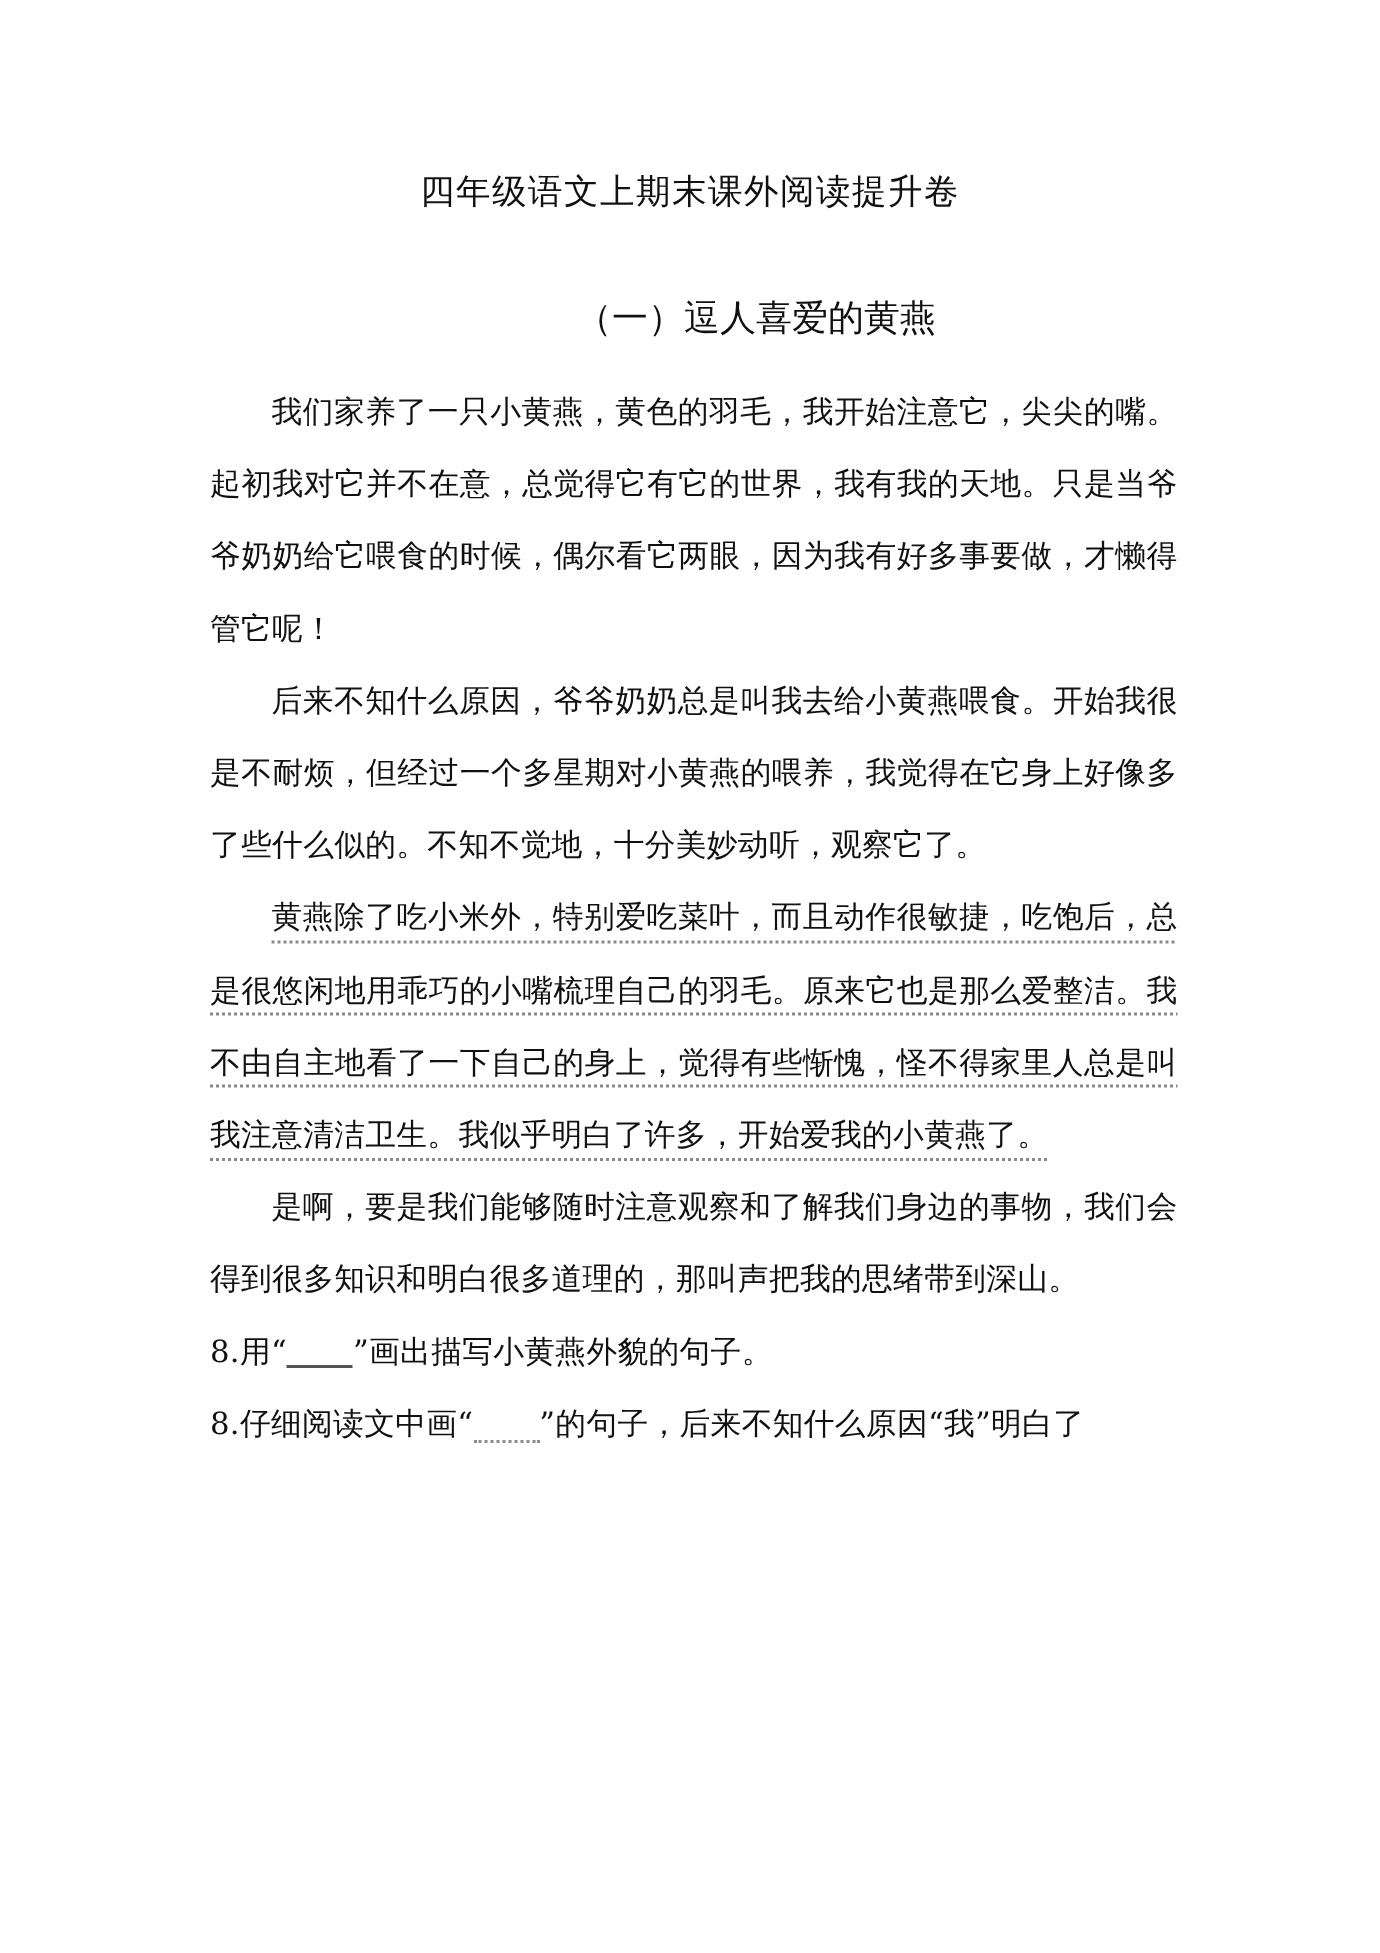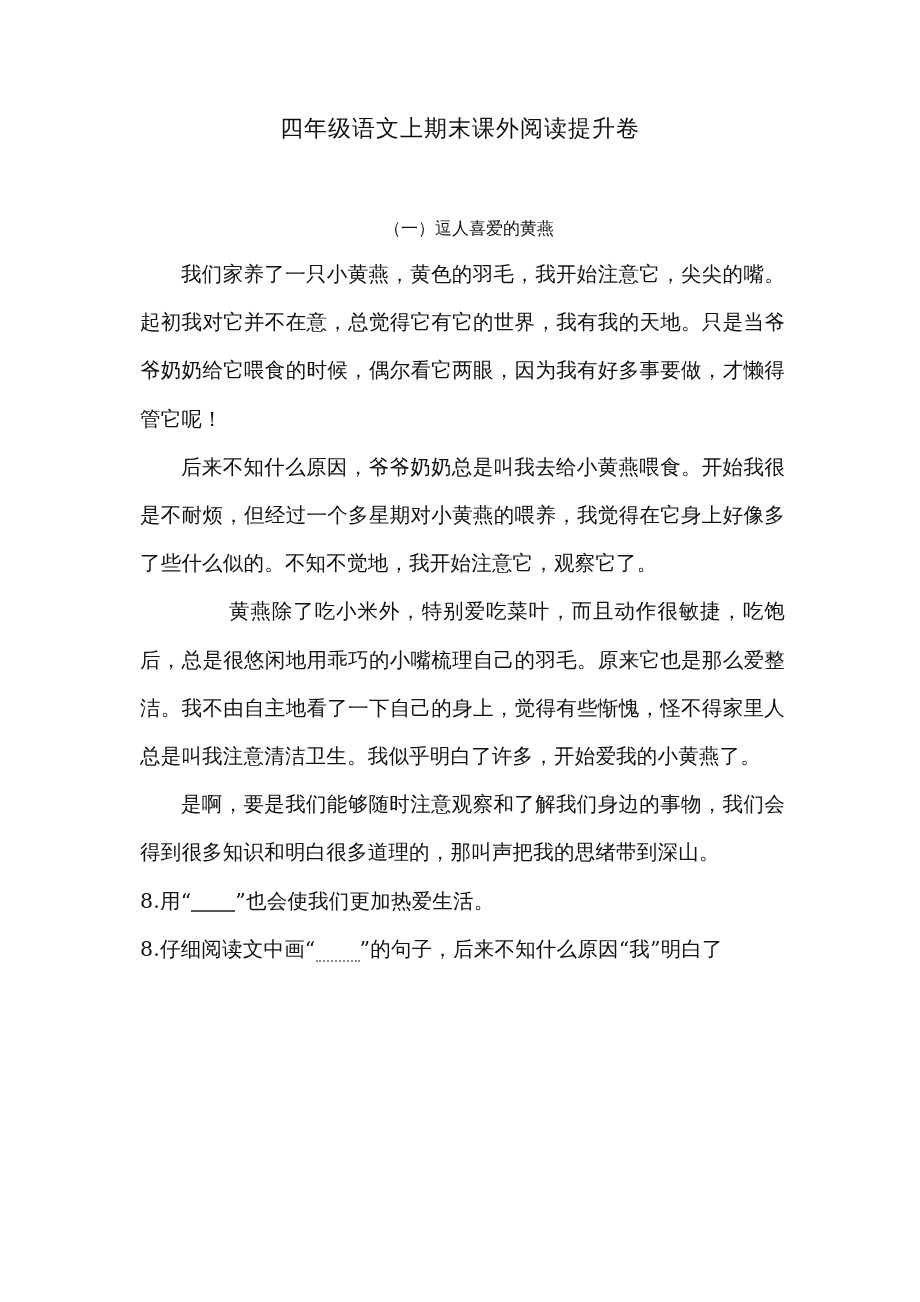--- a/index.html
+++ b/index.html
@@ -7,55 +7,55 @@
     .page {
       position: absolute; left: 0; top: 0; width: 920px; height: 1302px;
       background: #ffffff; color: #111111;
       font-family: "DejaVu Serif", "Liberation Serif", serif;
     }
     .title {
       position: absolute; top: 110px; left: 0; width: 920px; text-align: center;
       font-size: 23px; letter-spacing: 1px; line-height: 36px;
     }
     .subtitle {
-      position: absolute; top: 212px; left: 384px;
-      font-size: 17px; line-height: 32px;
+      position: absolute; top: 196px; left: 384px;
+      font-size: 24px; line-height: 32px;
     }
     .body {
       position: absolute; top: 250px; left: 140px; width: 645px;
       font-size: 20.5px; line-height: 48.2px; letter-spacing: 0.2px;
       text-align: justify;
     }
     .para { margin: 0; text-indent: 41px; }
     .para.noindent { text-indent: 0; }
     .wavy {
+      text-decoration: underline;
       text-decoration-style: dotted;
       text-decoration-color: #8a8a8a;
       text-underline-offset: 9px;
       text-decoration-thickness: 2px;
-      margin-left: 48px;
     }
     .blank-solid {
       display: inline-block; width: 44px; height: 18px;
       border-bottom: 2px solid #555; vertical-align: -4px;
     }
     .blank-dotted {
       display: inline-block; width: 44px; height: 18px;
       border-bottom: 2px dotted #8a8a8a; vertical-align: -6px;
     }
   </style>
 </head>
 <body>
 
 <div class="page">
   <div class="title">四年级语文上期末课外阅读提升卷</div>
   <div class="subtitle">（一）逗人喜爱的黄燕</div>
 
   <div class="body">
     <p class="para">我们家养了一只小黄燕，黄色的羽毛，我开始注意它，尖尖的嘴。起初我对它并不在意，总觉得它有它的世界，我有我的天地。只是当爷爷奶奶给它喂食的时候，偶尔看它两眼，因为我有好多事要做，才懒得管它呢！</p>
-    <p class="para">后来不知什么原因，爷爷奶奶总是叫我去给小黄燕喂食。开始我很是不耐烦，但经过一个多星期对小黄燕的喂养，我觉得在它身上好像多了些什么似的。不知不觉地，我开始注意它，观察它了。</p>
+    <p class="para">后来不知什么原因，爷爷奶奶总是叫我去给小黄燕喂食。开始我很是不耐烦，但经过一个多星期对小黄燕的喂养，我觉得在它身上好像多了些什么似的。不知不觉地，十分美妙动听，观察它了。</p>
     <p class="para"><span class="wavy">黄燕除了吃小米外，特别爱吃菜叶，而且动作很敏捷，吃饱后，总是很悠闲地用乖巧的小嘴梳理自己的羽毛。原来它也是那么爱整洁。我不由自主地看了一下自己的身上，觉得有些惭愧，怪不得家里人总是叫我注意清洁卫生。我似乎明白了许多，开始爱我的小黄燕了。</span></p>
     <p class="para">是啊，要是我们能够随时注意观察和了解我们身边的事物，我们会得到很多知识和明白很多道理的，那叫声把我的思绪带到深山。</p>
 
-    <p class="para noindent"><span>8.用“</span><span class="blank-solid"></span><span>”也会使我们更加热爱生活。</span></p>
+    <p class="para noindent"><span>8.用“</span><span class="blank-solid"></span><span>”画出描写小黄燕外貌的句子。</span></p>
     <p class="para noindent"><span>8.仔细阅读文中画“</span><span class="blank-dotted"></span><span>”的句子，后来不知什么原因“我”明白了</span></p>
   </div>
 </div>
 
 </body></html>

